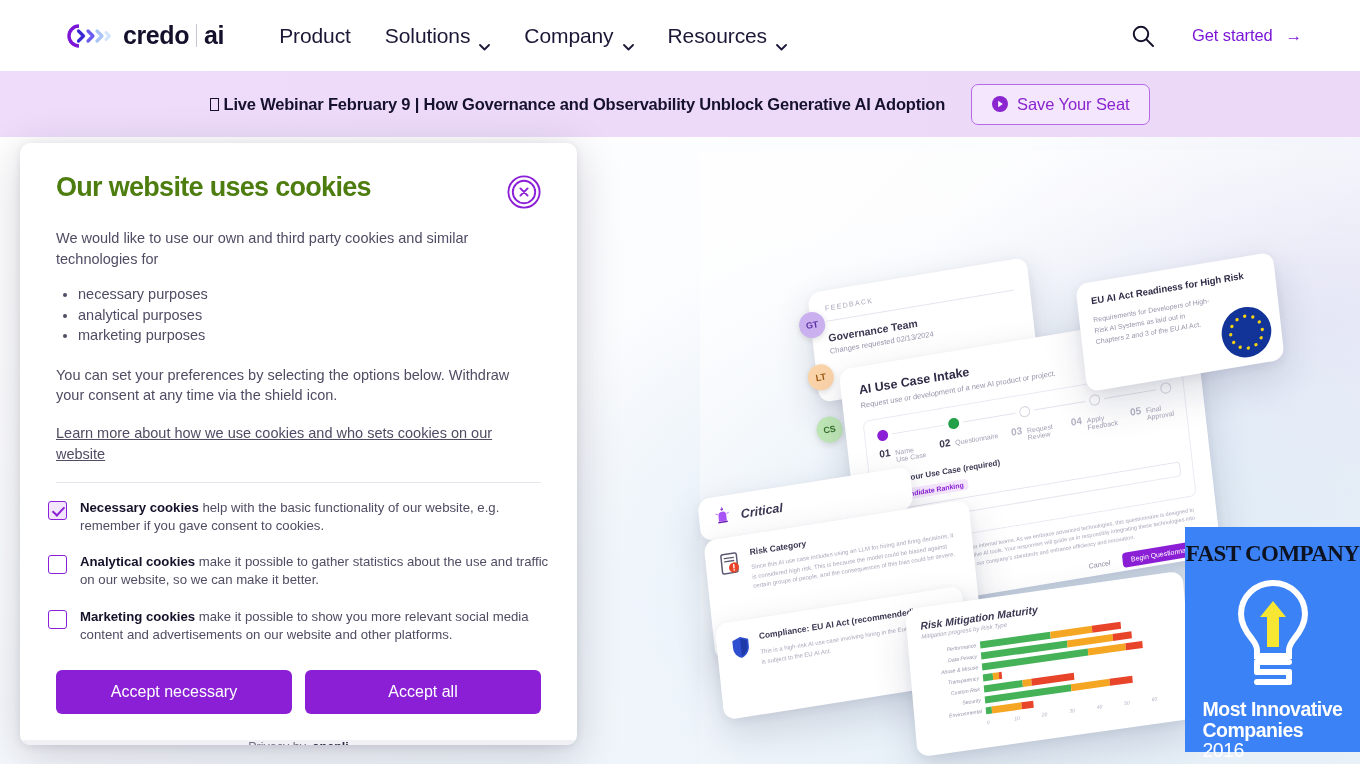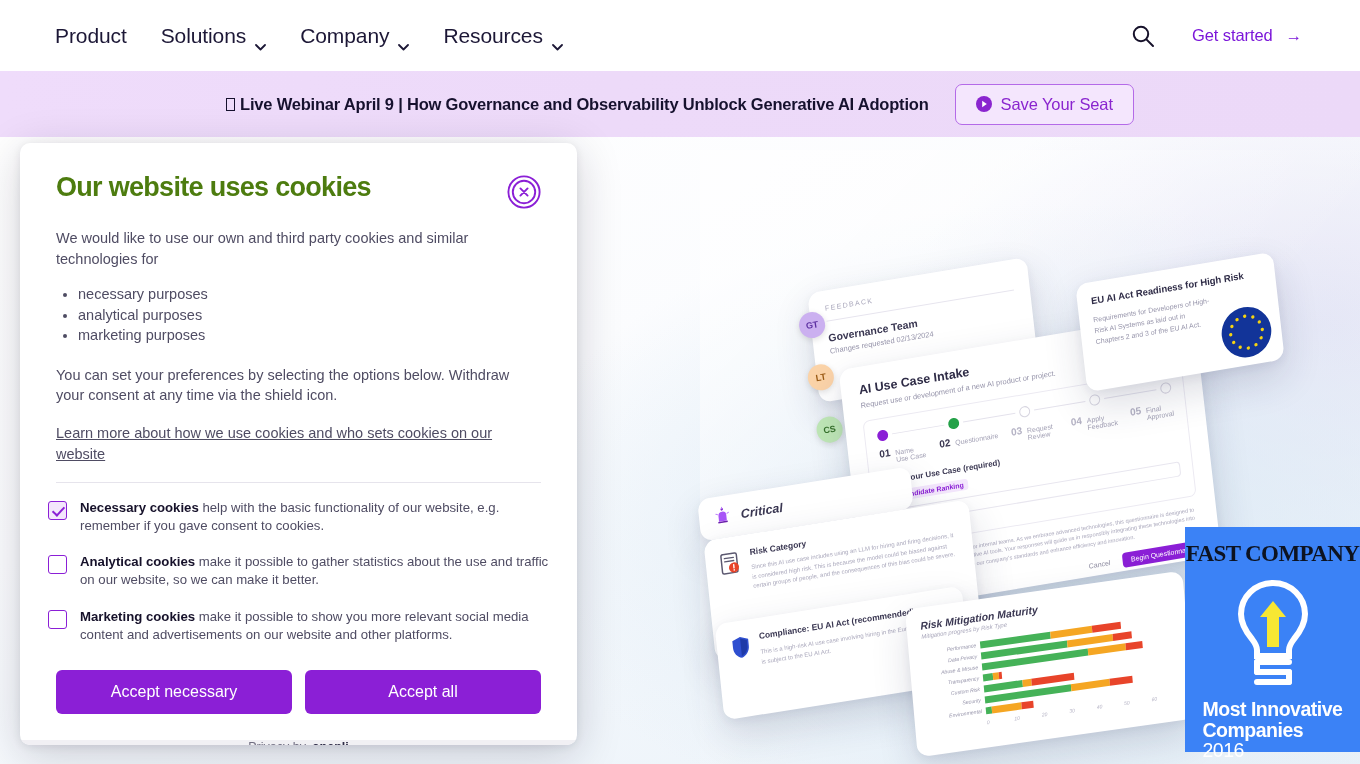--- a/index.html
+++ b/index.html
@@ -435,20 +435,36 @@
     <div class="fc-bottom">
       <div class="fc-l1">Most Innovative</div>
       <div class="fc-l2">
         <span>Companies</span>
         <span class="fc-year">2016</span>
       </div>
     </div>
   </div>
 
   <div class="topnav">
+    <div class="logo-wrap">
+      <span class="logo-mark">
+        <svg width="48" height="26" viewBox="0 0 48 26">
+          <path d="M13 3a10 10 0 1 0 0 20 10 10 0 0 1 0-20z" fill="none" stroke="#7b16d9" stroke-width="3.4"></path>
+          <path d="M12.5 8l5 5-5 5" fill="none" stroke="#3b2ad1" stroke-width="3.2" stroke-linecap="round" stroke-linejoin="round"></path>
+          <path d="M22 8l5 5-5 5" fill="none" stroke="#6b5cf0" stroke-width="3.2" stroke-linecap="round" stroke-linejoin="round"></path>
+          <path d="M31 8l5 5-5 5" fill="none" stroke="#a9c4f5" stroke-width="3.2" stroke-linecap="round" stroke-linejoin="round"></path>
+          <path d="M40 9.5l3.5 3.5-3.5 3.5" fill="none" stroke="#d2e3fb" stroke-width="3" stroke-linecap="round" stroke-linejoin="round"></path>
+        </svg>
+      </span>
+      <span class="logo-text">
+        <span>credo</span>
+        <span class="logo-div"></span>
+        <span class="logo-ai">ai</span>
+      </span>
+    </div>
 
     <div class="nav-items">
       <div class="nav-item">
         <span>Product</span>
       </div>
       <div class="nav-item">
         <span>Solutions</span>
         <span class="chev">
           <svg width="11" height="7" viewBox="0 0 11 7">
               <path d="M1 1l4.5 4.5L10 1" fill="none" stroke="#1c1736" stroke-width="1.8" stroke-linecap="round" stroke-linejoin="round"></path>
@@ -482,21 +498,21 @@
       </span>
       <span class="get-started">
         <span>Get started</span>
         <span>→</span>
       </span>
     </div>
   </div>
 
   <div class="banner">
     <div class="banner-text">
-      <span class="banner-tofu"></span><span>Live Webinar April 9 | How Governance and Observability Unblock Generative AI Adoption</span>
+      <span class="banner-tofu"></span><span>Live Webinar February 9 | How Governance and Observability Unblock Generative AI Adoption</span>
     </div>
     <div class="banner-btn">
       <span class="play-ico">
         <svg width="16" height="16" viewBox="0 0 16 16">
           <circle cx="8" cy="8" r="8" fill="#8a25cf"></circle>
           <path d="M6.2 4.8l4.6 3.2-4.6 3.2z" fill="#ffffff"></path>
         </svg>
       </span>
       <span class="banner-btn-label">Save Your Seat</span>
     </div>

